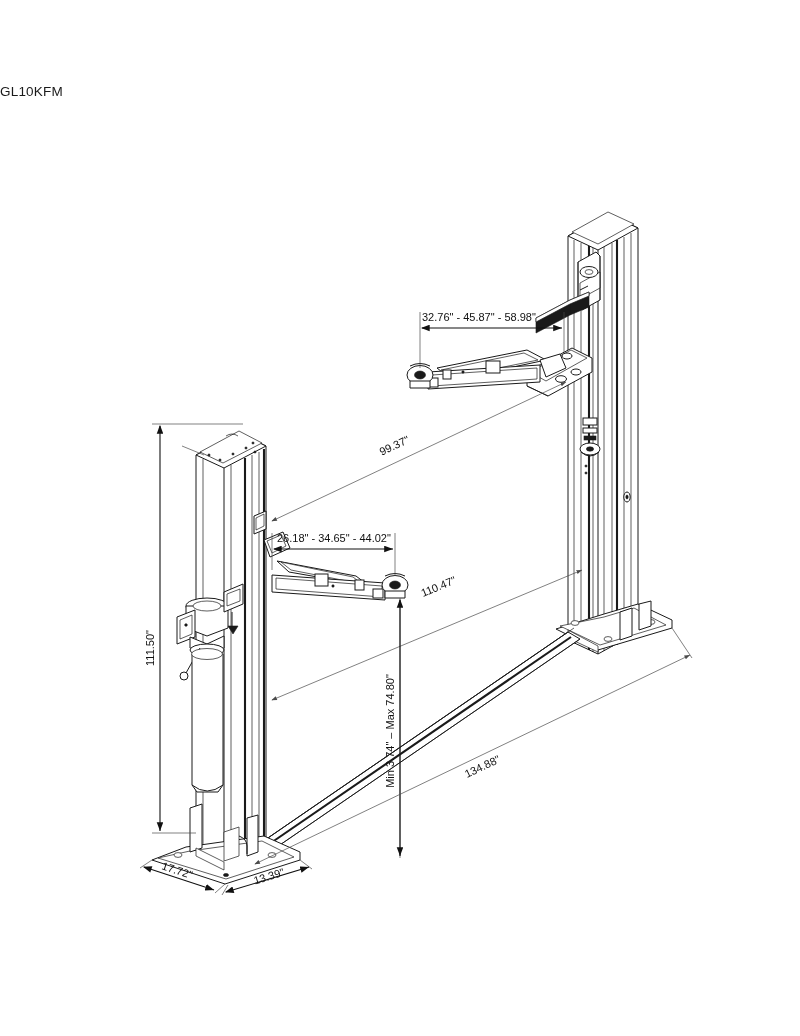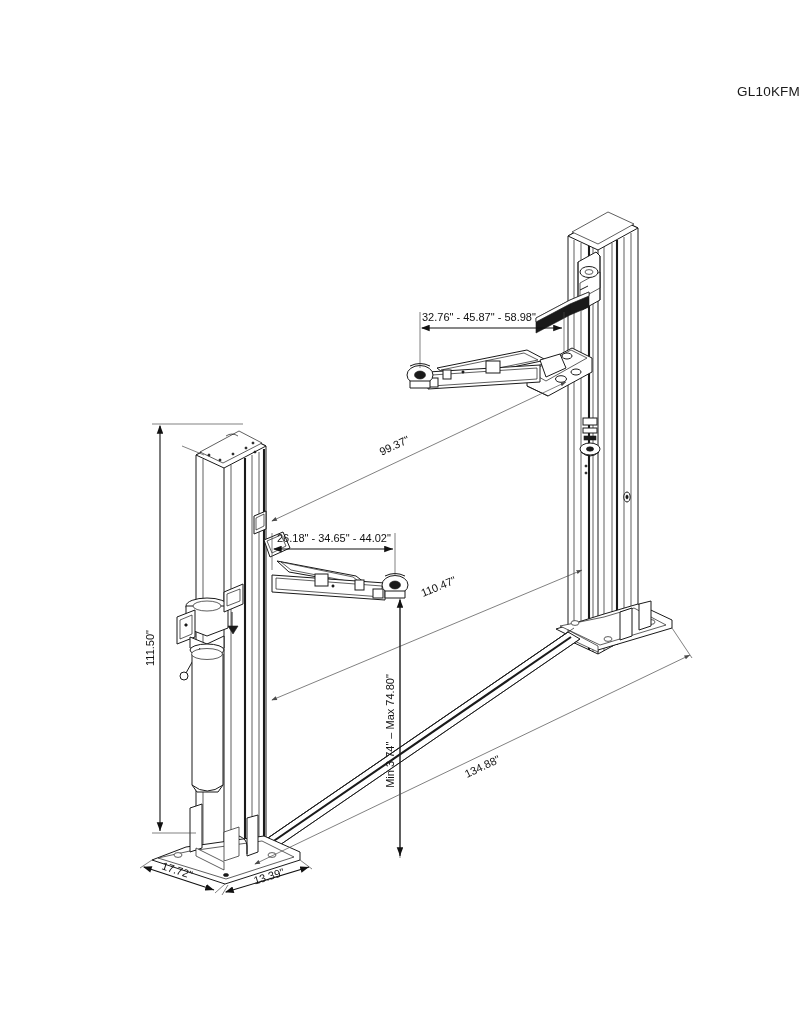--- a/index.html
+++ b/index.html
@@ -19,21 +19,21 @@
     position: absolute;
     left: 0; top: 0;
     width: 800px;
     height: 1036px;
   }
   #title {
     position: absolute;
     left: 0;
     top: 84px;
     width: 800px;
-    text-align: right;
+    text-align: left;
     font-size: 13.5px;
     font-family: "Liberation Sans", sans-serif;
     color: #1a1a1a;
     letter-spacing: 0.2px;
   }
   svg { display: block; }
   .ln   { stroke: #1a1a1a; stroke-width: 1; fill: none; }
   .ln-t { stroke: #1a1a1a; stroke-width: 0.7; fill: none; }
   .ln-h { stroke: #1a1a1a; stroke-width: 2.1; fill: none; }
   .fillw { fill: #ffffff; stroke: #1a1a1a; stroke-width: 1; }

